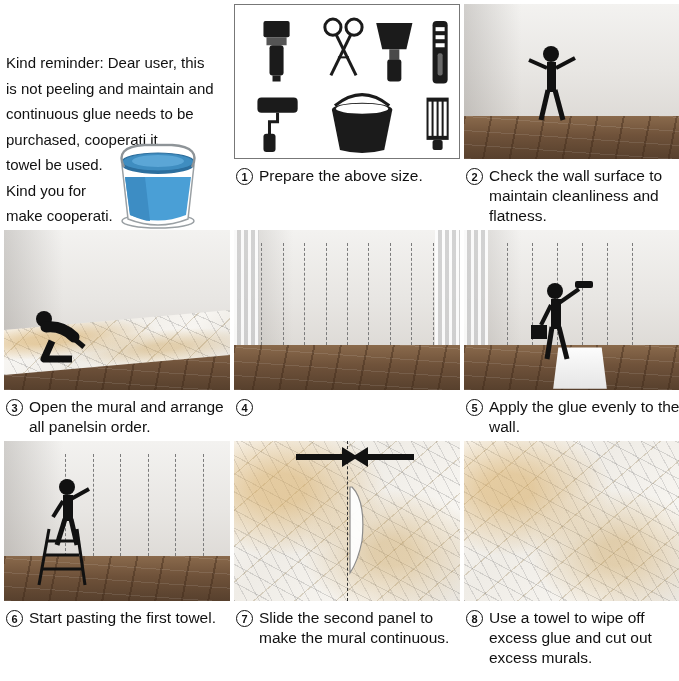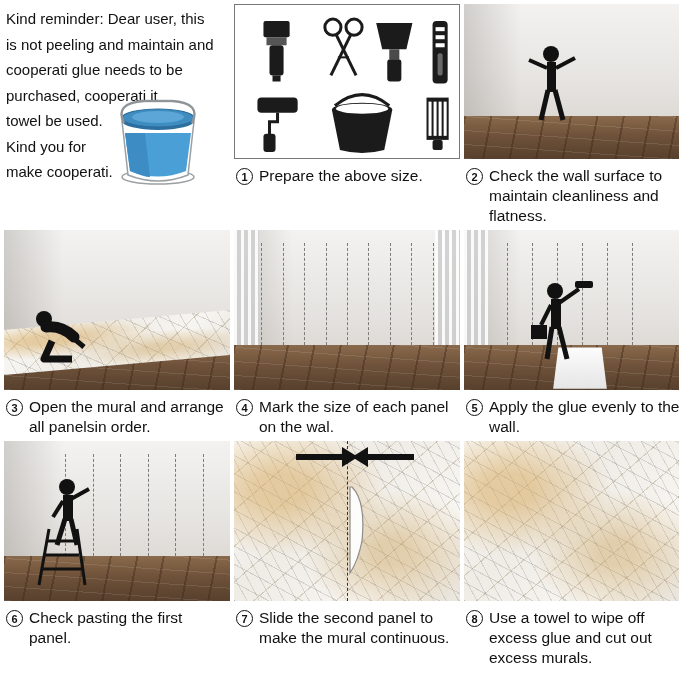--- a/index.html
+++ b/index.html
@@ -67,20 +67,21 @@
 
   
   .reminder {
     height: 155px;
     font-size: 15px;
     line-height: 25.5px;
     color: #111;
     padding: 2px 0 0 2px;
     position: relative;
     overflow: visible;
+    margin-top: 44px;
   }
   .bucket {
     position: absolute;
     right: 18px;
     bottom: -28px;
     width: 108px;
     height: 92px;
   }
 
   
@@ -139,21 +140,21 @@
 </head>
 <body>
 
 <div class="sheet">
   <div class="grid">
 
     <div class="cell">
       <div class="reminder">
         <div>Kind reminder: Dear user, this</div>
         <div>is not peeling and maintain and</div>
-        <div>cooperati glue needs to be</div>
+        <div>continuous glue needs to be</div>
         <div>purchased, cooperati it</div>
         <div>towel be used.</div>
         <div>Kind you for</div>
         <div>make cooperati.</div>
         <svg class="bucket" viewBox="0 0 108 92">
           <ellipse cx="54" cy="80" rx="36" ry="7" fill="#ffffff" stroke="#9aa0a4" stroke-width="1.5"></ellipse>
           <path d="M18 24 L24 78 Q54 90 84 78 L90 24 Z" fill="#ffffff" stroke="#9aa0a4" stroke-width="1.5"></path>
           <path d="M21 36 L26 74 Q54 85 82 74 L87 36 Z" fill="#4a9fd6"></path>
           <path d="M21 36 L26 74 Q40 80 46 80 L41 36 Z" fill="#3d8dc4"></path>
           <ellipse cx="54" cy="24" rx="36" ry="9" fill="#2d6f9e"></ellipse>
@@ -289,21 +290,20 @@
             <i style="left:50%"></i>
               <i style="left:62.5%"></i>
               <i style="left:75%"></i>
               <i style="left:87.5%"></i>
               <i style="left:100%"></i>
           </div>
         </div>
       </div>
       <div class="caption">
         <span class="num">4</span>
-        <span class="cap-text">Mark the size of each panel on the wal.</span>
       </div>
     </div>
 
     <div class="cell">
       <div class="img-box tall">
         <div class="room">
           <div class="wall-top"></div>
           <div class="wall-shadow"></div>
           <div class="floor"></div>
           <div class="curtain-l"></div>
@@ -360,21 +360,21 @@
               <path d="M50 56 L58 112"></path>
               <path d="M20 68 L49 68"></path>
               <path d="M18 82 L52 82"></path>
               <path d="M15 96 L55 96"></path>
             </g>
           </svg>
         </div>
       </div>
       <div class="caption">
         <span class="num">6</span>
-        <span class="cap-text">Check pasting the first panel.</span>
+        <span class="cap-text">Start pasting the first towel.</span>
       </div>
     </div>
 
     <div class="cell">
       <div class="img-box tall marble">
         <div style="position:absolute;left:50%;top:0;bottom:0;border-left:1.5px dashed #333;"></div>
         <svg viewBox="0 0 226 160" width="100%" height="100%" style="position:absolute;inset:0">
           <g>
             <rect x="62" y="13" width="46" height="6" fill="#111"></rect>
             <path d="M108 6 L124 16 L108 26 Z" fill="#111"></path>

